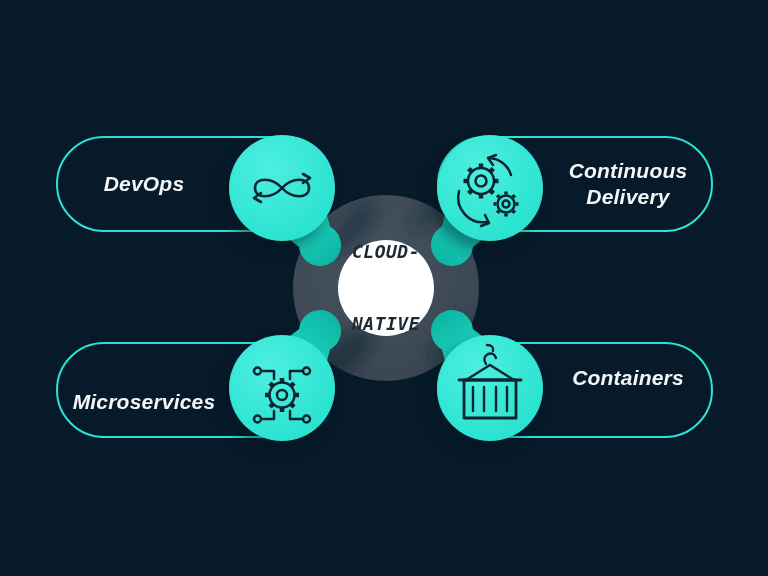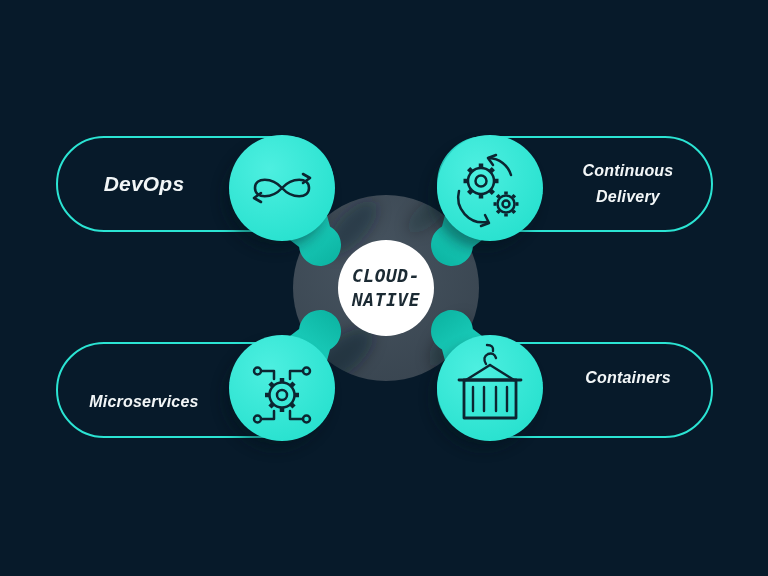--- a/index.html
+++ b/index.html
@@ -9,30 +9,30 @@
     font-family:"Liberation Sans", sans-serif;
   }
   .stage{position:absolute;inset:0;width:768px;height:576px;font-style:italic;}
   
   .pill{
     position:absolute;height:96px;border:2px solid #2be4d3;border-radius:50px;
     box-sizing:border-box;background:transparent;z-index:1;
   }
   .pill-label{
     position:absolute;z-index:1;display:flex;align-items:center;justify-content:center;
-    color:#f2f6f7;font-weight:700;font-size:16px;line-height:26px;text-align:center;
+    color:#f2f6f7;font-weight:700;font-size:21px;line-height:26px;text-align:center;
     letter-spacing:.2px;
   }
   
   svg.gfx{position:absolute;left:0;top:0;z-index:2;pointer-events:none;}
   
   .hub{
     position:absolute;left:338px;top:240px;width:96px;height:96px;border-radius:50%;
     background:#ffffff;z-index:3;display:flex;flex-direction:column;
-    align-items:center;justify-content:center;
+    align-items:center;justify-content:space-between;
     font-family:"DejaVu Sans Mono", monospace;font-weight:700;font-size:18px;
     line-height:24px;color:#1b2a33;letter-spacing:.5px;text-align:center;
   }
 </style>
 </head>
 <body>
 
 <div class="stage">
 
   <div class="pill" style="left:56px;top:136px;width:278px;"></div>

